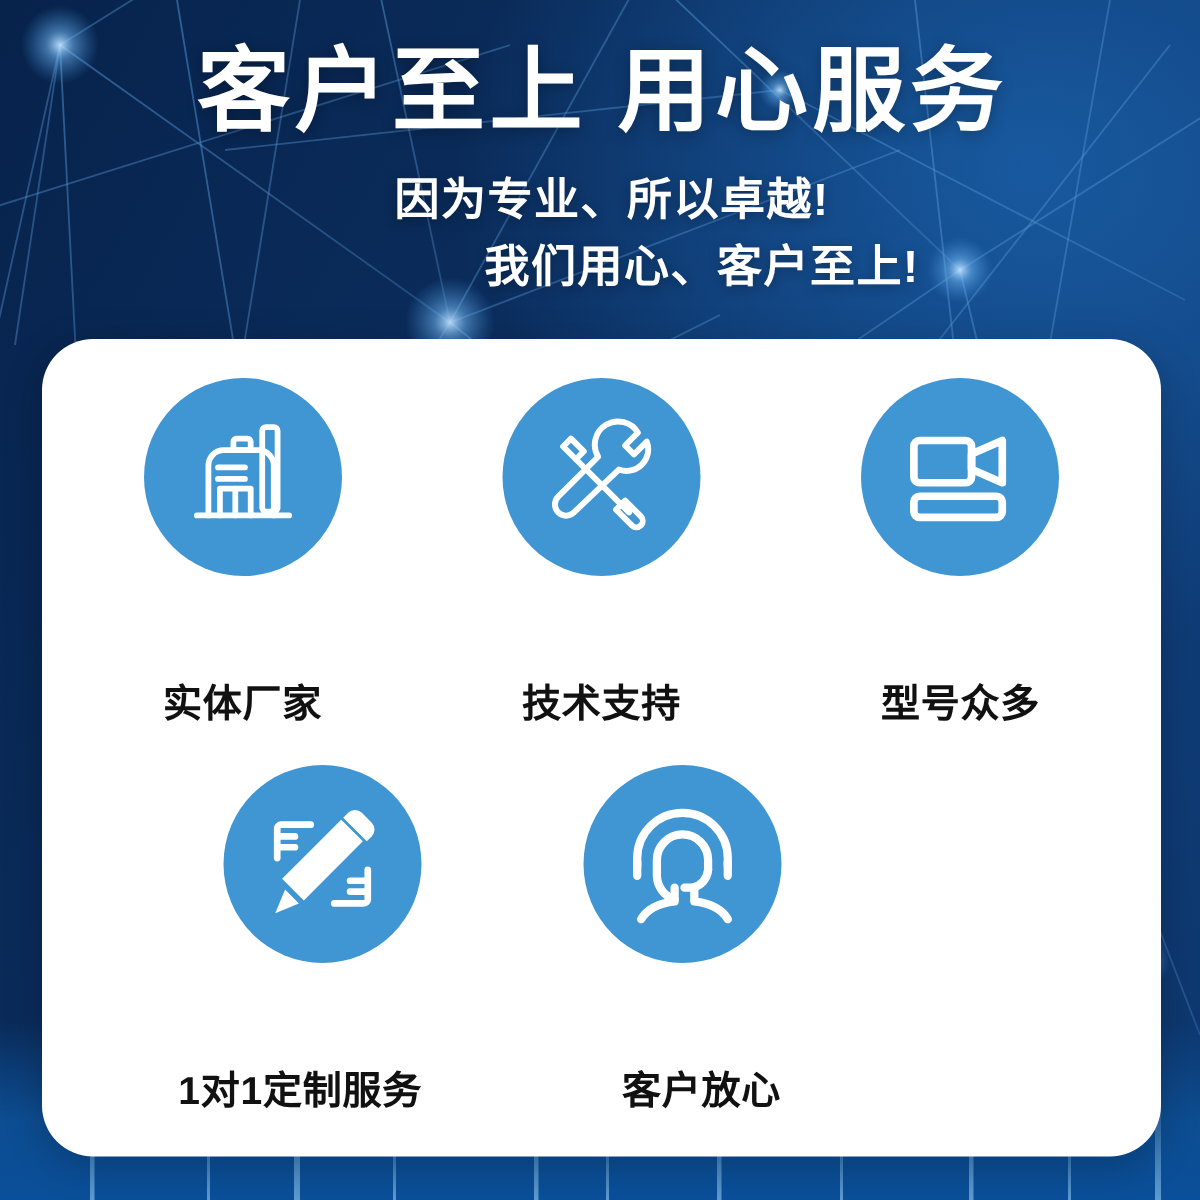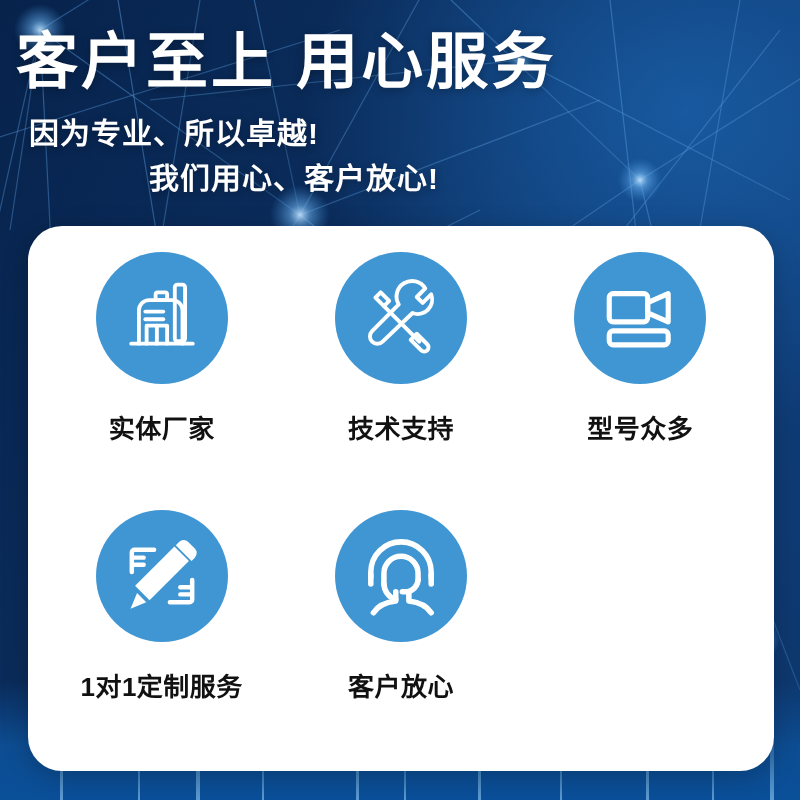--- a/index.html
+++ b/index.html
@@ -33,22 +33,22 @@
     left: 0; right: 0; bottom: 0;
     height: 120px;
     background: linear-gradient(180deg, rgba(12,60,116,0) 0%, #0d4d92 55%, #0a4f99 100%);
   }
   .bg-net { position: absolute; inset: 0; }
   .bg-streaks { position: absolute; left:0; right:0; bottom:0; height:110px; }
 
   
   .header {
     position: absolute;
-    top: 0; left: 16px; right: 0;
-    text-align: left;
+    top: 0; left: 3px; right: 0;
+    text-align: center;
     padding-top: 26px;
   }
   .title {
     margin: 0;
     color: #ffffff;
     font-size: 62px;
     font-weight: bold;
     letter-spacing: 3px;
     line-height: 1.15;
     text-shadow: 0 2px 10px rgba(0,0,0,0.30);
@@ -86,22 +86,23 @@
     grid-template-columns: repeat(3, 1fr);
     grid-template-rows: repeat(2, 1fr);
     padding: 26px 14px 16px 14px;
   }
 
   .feature {
     display: flex;
     flex-direction: column;
     align-items: center;
     justify-content: flex-start;
-  }
-  .feature.r2 { padding-top: 6px; }
+    gap: 40px;
+  }
+  .feature.r2 { padding-top: 6px; align-items: flex-end; }
 
   .badge {
     width: 132px;
     height: 132px;
     border-radius: 50%;
     background: #3f96d3;
     display: flex;
     align-items: center;
     justify-content: center;
     flex: none;
@@ -204,21 +205,21 @@
       <rect x="646" y="8" width="3" height="102"></rect>
       <rect x="712" y="46" width="2" height="64"></rect>
       <rect x="770" y="18" width="4" height="92"></rect>
     </g>
   </svg>
 
   <div class="header">
     <h1 class="title">客户至上 用心服务</h1>
     <div class="sub-wrap">
       <div class="subtitle line1">因为专业、所以卓越!</div>
-      <div class="subtitle line2">我们用心、客户放心!</div>
+      <div class="subtitle line2">我们用心、客户至上!</div>
     </div>
   </div>
 
   <div class="card">
     <div class="grid">
 
       <div class="feature">
         <div class="badge">
           <svg width="82" height="82" viewBox="0 0 64 64" fill="none" stroke="#ffffff" stroke-width="3" stroke-linecap="round" stroke-linejoin="round">
             <path d="M8 52 H56"></path>

